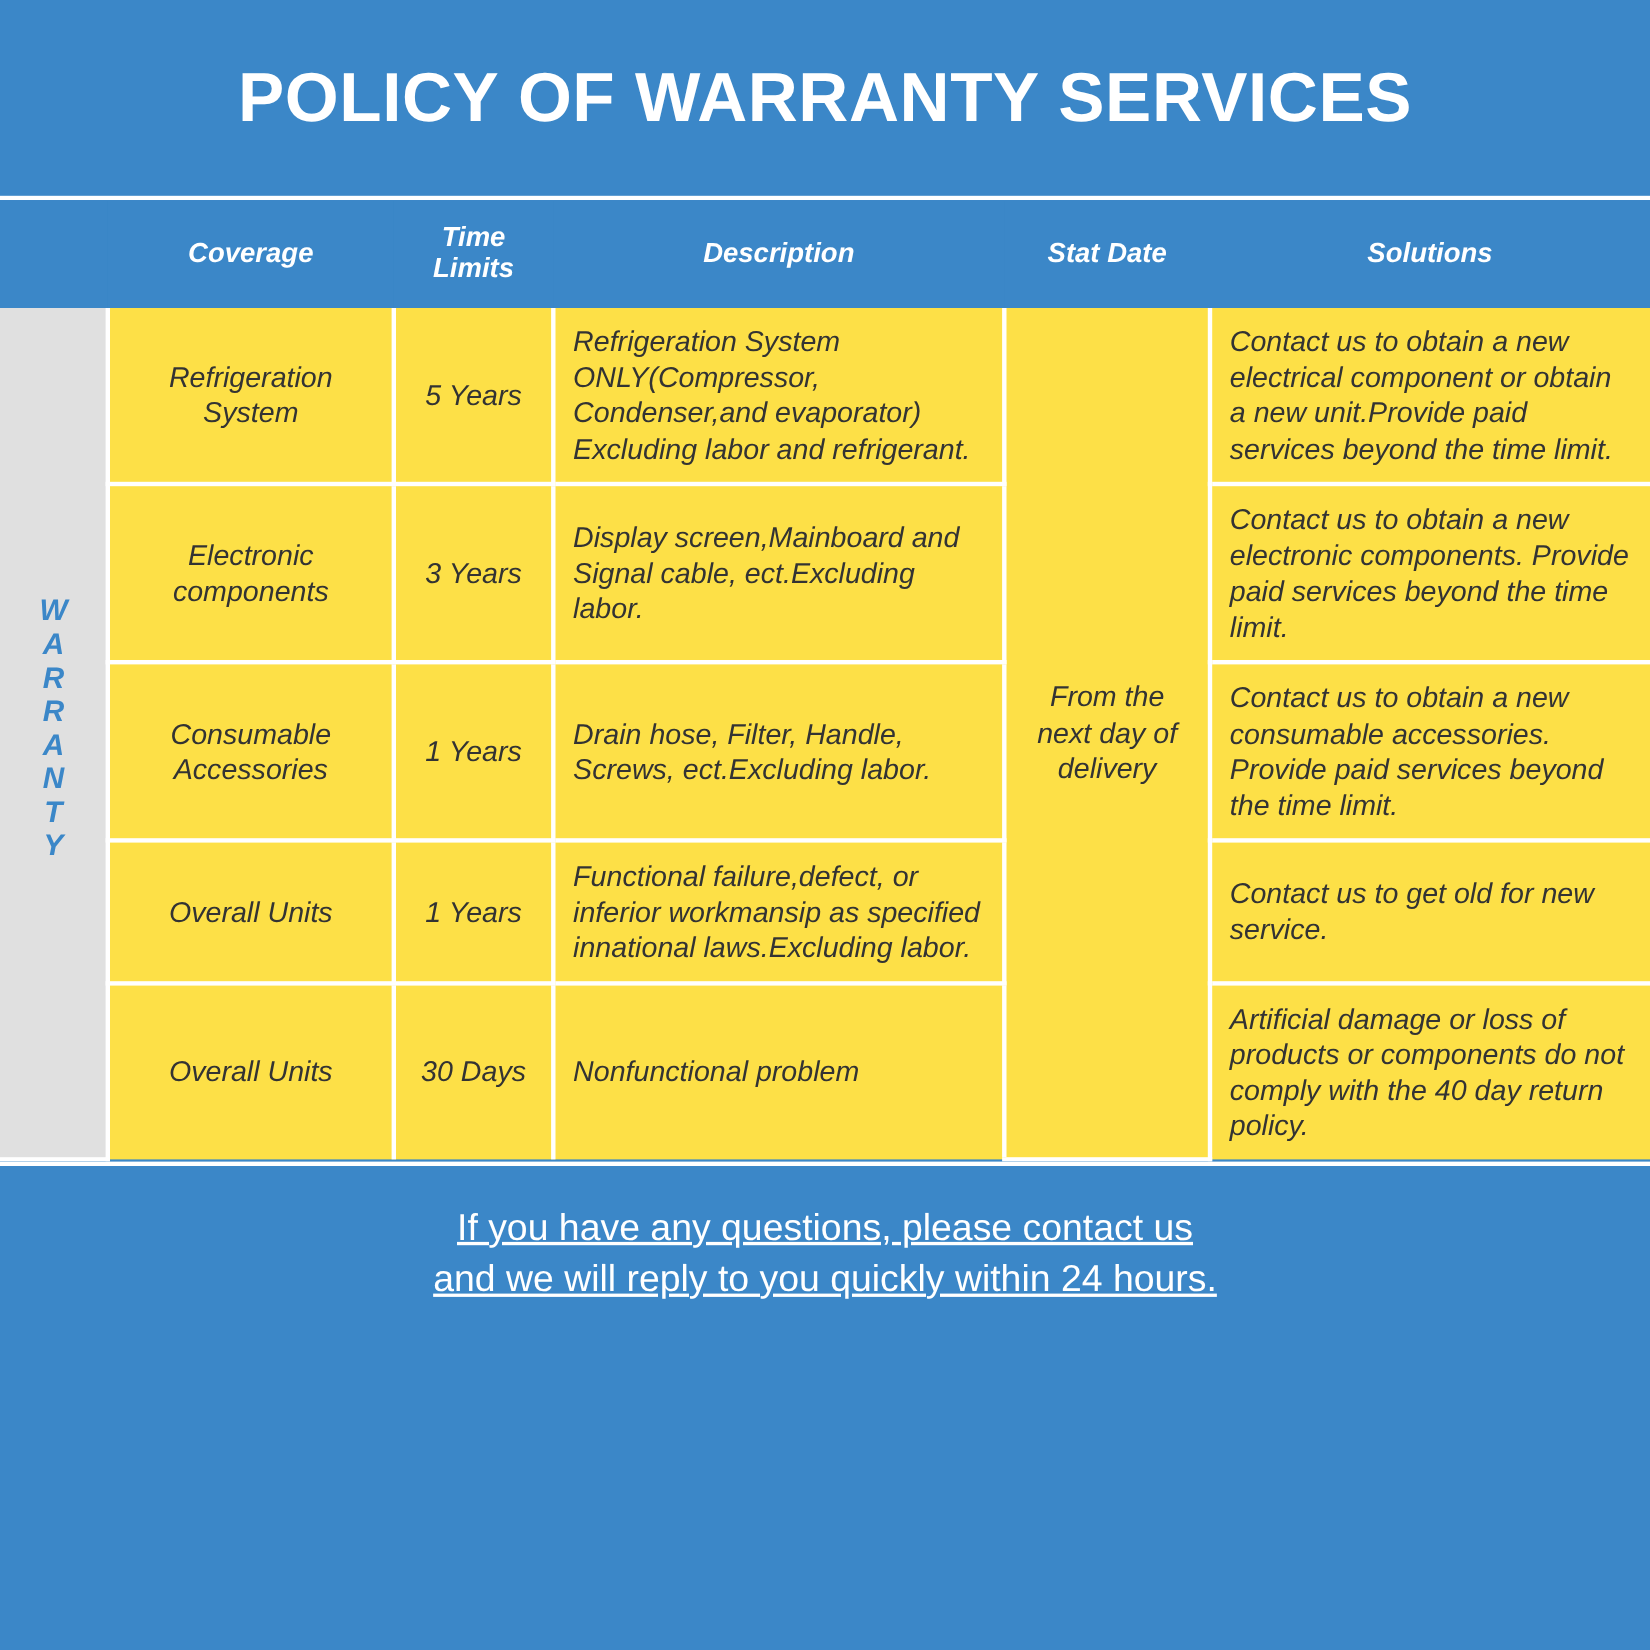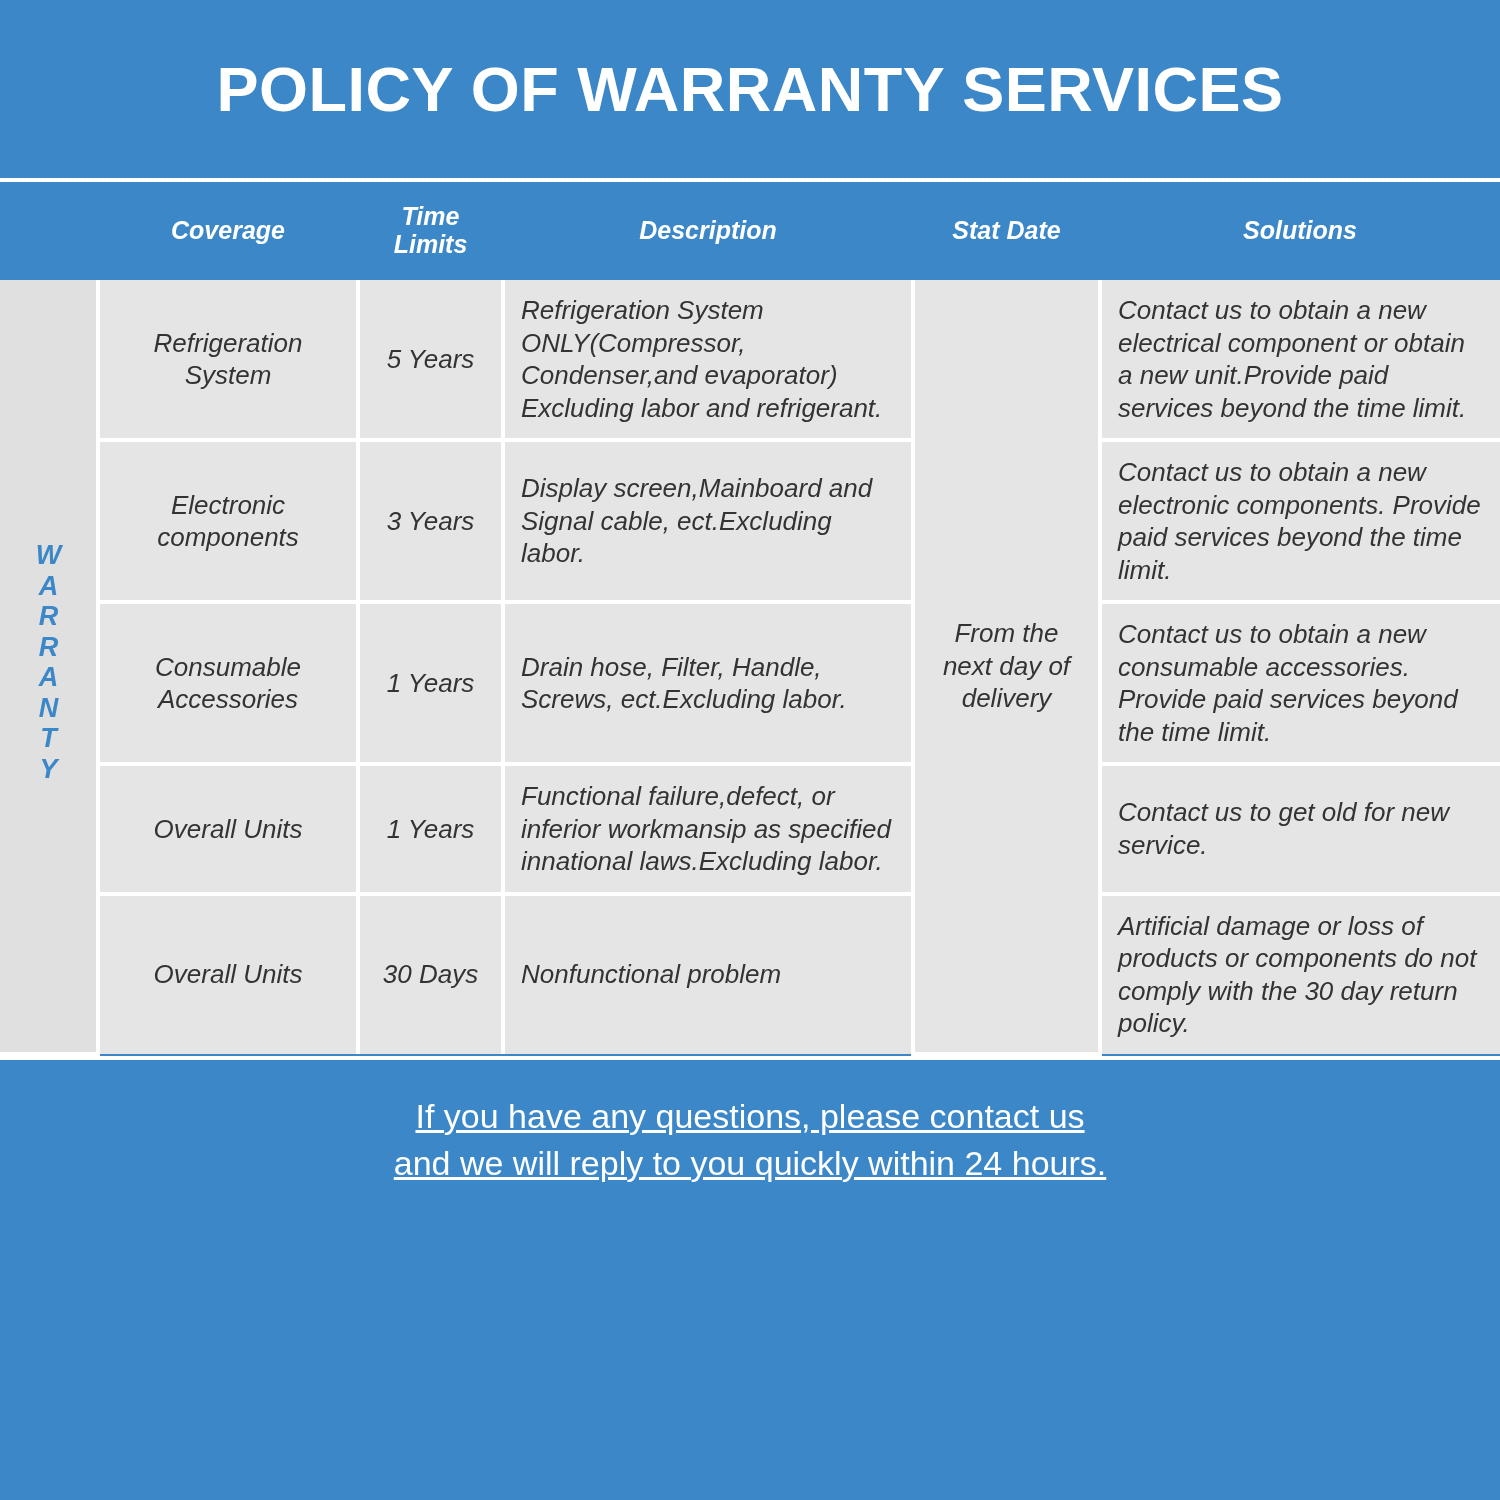--- a/index.html
+++ b/index.html
@@ -70,21 +70,21 @@
     font-weight: bold;
     padding: 20px 6px 22px 6px;
     text-align: center;
     vertical-align: middle;
     line-height: 1.12;
     border: none;
   }
   thead th.blank-head { background: #3b87c8; }
 
   tbody td {
-    background: #e5e5e5;
+    background: #fde047;
     color: #333333;
     font-size: 26px;
     line-height: 1.25;
     border-right: 4px solid #ffffff;
     border-bottom: 4px solid #ffffff;
     vertical-align: middle;
     padding: 14px 16px;
     box-sizing: border-box;
   }
   tbody td.side-cell {
@@ -191,21 +191,21 @@
         <tr>
           <td class="cov-cell">Overall Units</td>
           <td class="time-cell">1 Years</td>
           <td class="desc-cell">Functional failure,defect, or inferior workmansip as specified innational laws.Excluding labor.</td>
           <td class="sol-cell last-col">Contact us to get old for new service.</td>
         </tr>
         <tr>
           <td class="cov-cell">Overall Units</td>
           <td class="time-cell">30 Days</td>
           <td class="desc-cell">Nonfunctional problem</td>
-          <td class="sol-cell last-col">Artificial damage or loss of products or components do not comply with the 30 day return policy.</td>
+          <td class="sol-cell last-col">Artificial damage or loss of products or components do not comply with the 40 day return policy.</td>
         </tr>
       </tbody>
     </table>
   </div>
 
   <div class="footer-band">
     <p>
       <span>If you have any questions, please contact us</span><br>
       <span>and we will reply to you quickly within 24 hours.</span>
     </p>

